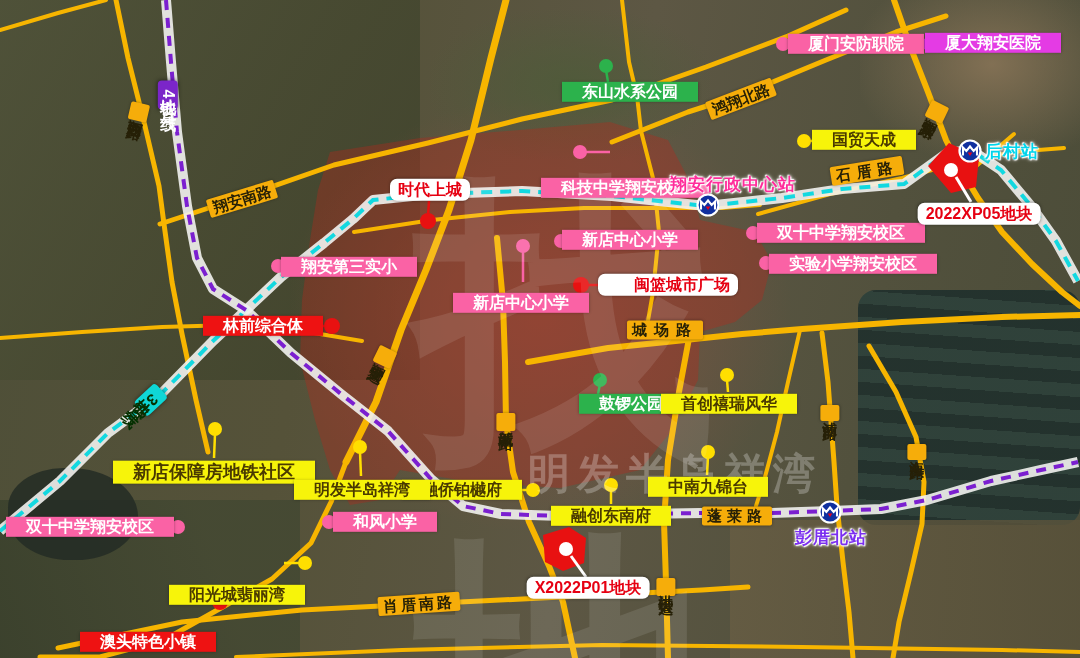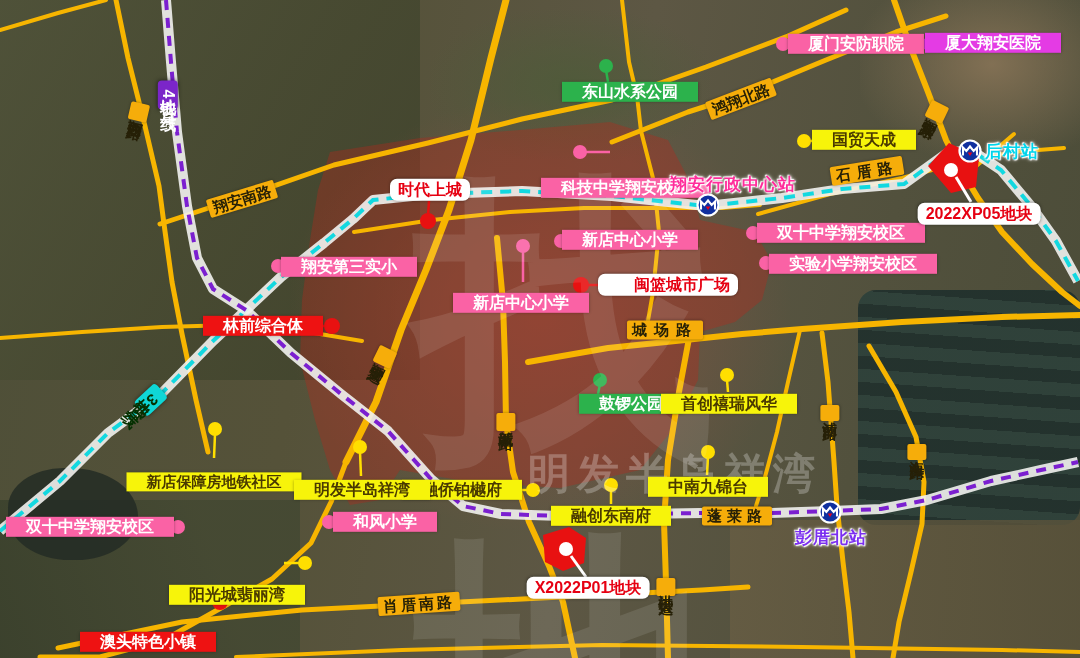--- a/index.html
+++ b/index.html
@@ -181,21 +181,21 @@
   <div class="lbl magenta" style="left:993px;top:43px;">厦大翔安医院</div>
 
   <div class="lbl green" style="left:613px;top:92px;margin-left:17px;">东山水系公园</div>
   <div class="lbl green" style="left:596px;top:404px;margin-left:35px;">鼓锣公园</div>
 
   <div class="lbl ypoi" style="left:864px;top:140px;">国贸天成</div>
   <div class="lbl ypoi" style="left:729px;top:404px;">首创禧瑞风华</div>
   <div class="lbl ypoi" style="left:708px;top:487px;">中南九锦台</div>
   <div class="lbl ypoi" style="left:611px;top:516px;">融创东南府</div>
   <div class="lbl ypoi" style="left:462px;top:490px;">融侨铂樾府</div>
-  <div class="lbl ypoi" style="left:214px;top:472px;font-size:15px;margin-top:10px;">新店保障房地铁社区</div>
+  <div class="lbl ypoi" style="left:214px;top:472px;font-size:18px;">新店保障房地铁社区</div>
   <div class="lbl ypoi" style="left:362px;top:490px;">明发半岛祥湾</div>
   <div class="lbl ypoi" style="left:237px;top:563px;margin-top:32px;">阳光城翡丽湾</div>
 
   <div class="lbl redbg" style="left:263px;top:326px;">林前综合体</div>
   <div class="lbl redbg" style="left:148px;top:602px;margin-top:40px;">澳头特色小镇</div>
 
   <div class="lbl whitebg" style="left:430px;top:190px;">时代上城</div>
   <div class="lbl whitebg" style="left:668px;top:285px;padding-left:36px;">闽篮城市广场</div>
 
   <div class="lbl whitebg" style="left:979px;top:214px;">2022XP05地块</div>

